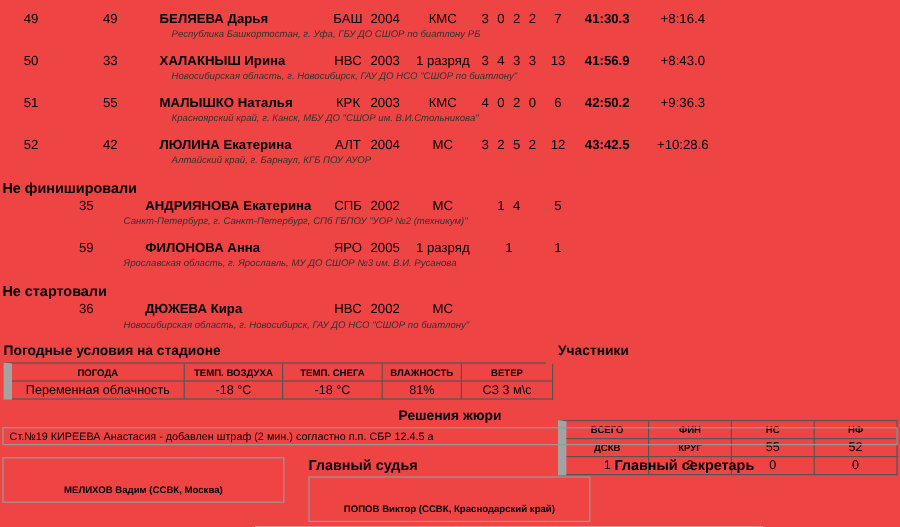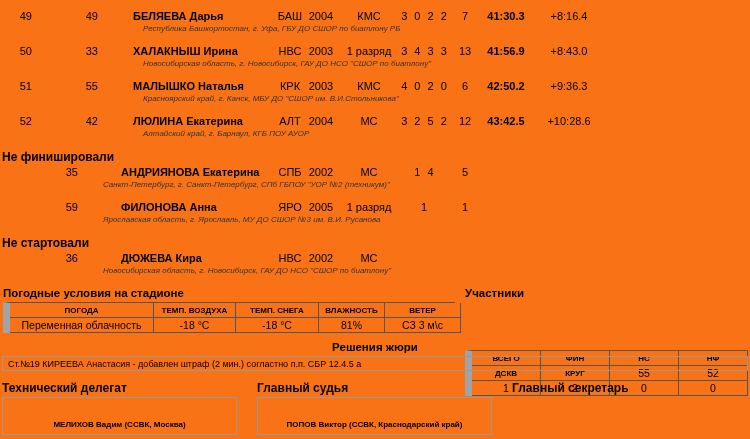--- a/index.html
+++ b/index.html
@@ -1,18 +1,18 @@
 <!DOCTYPE html>
 <html><head>
 <meta charset="utf-8">
 <style>
   * { margin:0; padding:0; box-sizing:border-box; }
   html,body { background:#fff; }
   body { font-family:"Liberation Sans","DejaVu Sans",sans-serif; color:#000; }
-  .page { position:relative; width:750px; height:439px; background:#f97316; overflow:hidden; }
+  .page { position:relative; width:750px; height:439px; background:#ef4444; overflow:hidden; }
 
   
   .rows { position:absolute; top:10px; left:0; width:750px; }
   .row { position:relative; height:35px; font-size:11px; }
   .row .cell { position:absolute; top:0; white-space:nowrap; }
   .c-rank { left:0; width:32px; text-align:right; }
   .c-bib  { left:60px; width:38px; text-align:right; }
   .c-name { left:133px; font-weight:bold; }
   .c-club { left:143px; top:14px !important; font-size:8px; font-style:italic; color:#333; font-weight:normal; }
   .c-reg  { left:267px; width:46px; text-align:center; }
@@ -186,21 +186,20 @@
     </div>
   </div>
 
   <div class="jury-title">Решения жюри</div>
   <div class="jury-box">
     <span>Ст.№19 КИРЕЕВА Анастасия - добавлен штраф (2 мин.) согластно п.п. СБР 12.4.5 а</span>
   </div>
 
   <div class="officials">
     <div class="off-col">
-      <div class="off-title">Технический делегат</div>
       <div class="off-box">
         <span>МЕЛИХОВ Вадим (ССВК, Москва)</span>
       </div>
     </div>
     <div class="off-col">
       <div class="off-title">Главный судья</div>
       <div class="off-box">
         <span>ПОПОВ Виктор (ССВК, Краснодарский край)</span>
       </div>
     </div>

